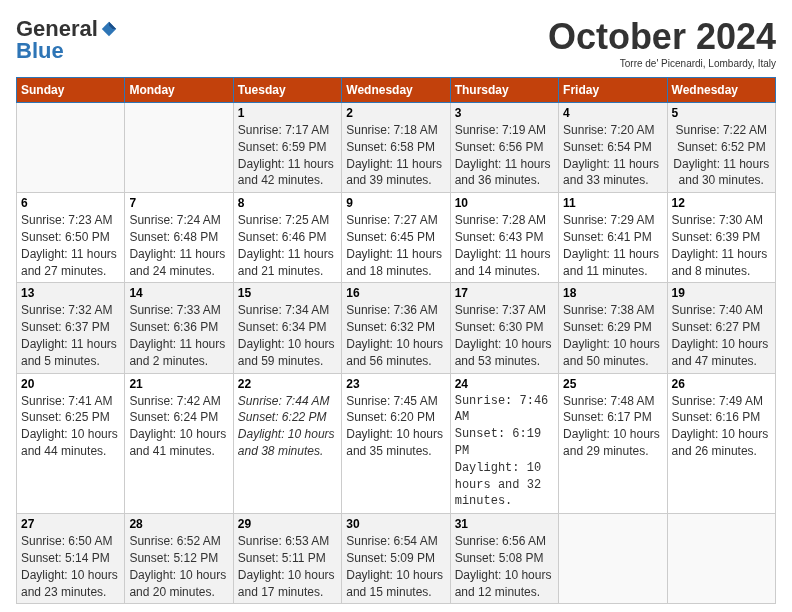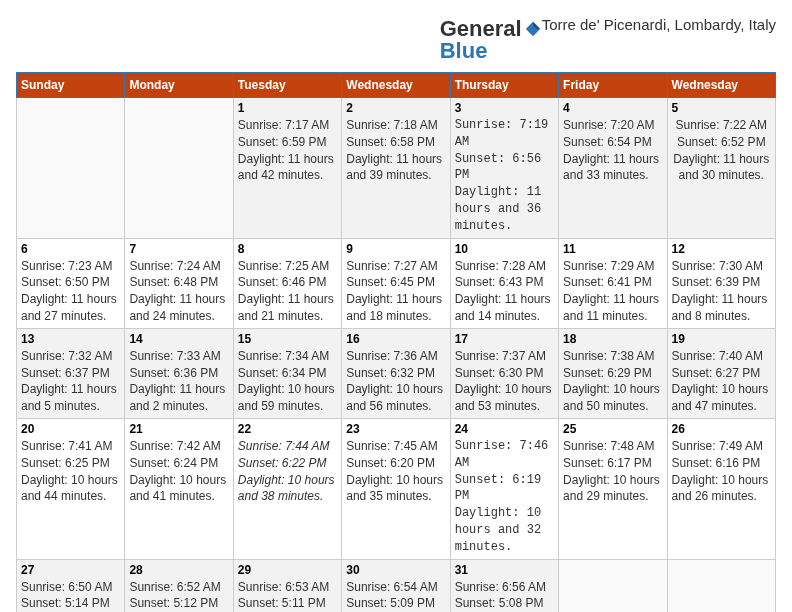--- a/index.html
+++ b/index.html
@@ -5,21 +5,21 @@
     * { box-sizing: border-box; margin: 0; padding: 0; }
     body {
       font-family: Arial, sans-serif;
       background: #fff;
       width: 792px;
       min-height: 612px;
       padding: 16px;
     }
     .header {
       display: flex;
-      justify-content: flex-end;
+      justify-content: space-between;
       align-items: flex-start;
       margin-bottom: 8px;
     }
     .logo {
       display: flex;
       flex-direction: column;
       align-items: flex-start;
     }
     .logo-text {
       display: flex;
@@ -37,21 +37,21 @@
     }
     .title-section {
       text-align: right;
     }
     .month-title {
       font-size: 36px;
       font-weight: bold;
       color: #333;
     }
     .location {
-      font-size: 15px;
+      font-size: 10px;
       color: #333;
     }
     table {
       width: 100%;
       border-collapse: collapse;
       font-size: 11px;
     }
     th {
       background-color: #c2410c;
       color: white;
@@ -99,20 +99,21 @@
       <svg class="logo-icon" viewBox="0 0 20 20">
         <polygon points="10,2 18,10 10,18 2,10" fill="#2e75b6"></polygon>
         <polygon points="10,2 18,10 14,10 10,6" fill="#1a4f8a"></polygon>
       </svg>
     </div>
     <div class="logo-text" style="margin-top:-4px;">
       <span class="logo-blue" style="color:#2e75b6;">Blue</span>
     </div>
   </div>
   <div class="title-section">
+    <div class="month-title">October 2024</div>
     <div class="location">Torre de' Picenardi, Lombardy, Italy</div>
   </div>
 </div>
 
 <table>
   <thead>
     <tr>
     <th>Sunday</th>
         <th>Monday</th>
         <th>Tuesday</th>
@@ -133,21 +134,21 @@
 Daylight: 11 hours and 42 minutes.</div>
         </td>
         <td>
           <span class="day-num">2</span>
           <div class="day-info" style="white-space: pre-line;">Sunrise: 7:18 AM
 Sunset: 6:58 PM
 Daylight: 11 hours and 39 minutes.</div>
         </td>
         <td>
           <span class="day-num">3</span>
-          <div class="day-info" style="white-space: pre-line; font-family: Liberation Mono, monospace;">Sunrise: 7:19 AM
+          <div class="day-info" style="white-space: pre-line;">Sunrise: 7:19 AM
 Sunset: 6:56 PM
 Daylight: 11 hours and 36 minutes.</div>
         </td>
         <td>
           <span class="day-num">4</span>
           <div class="day-info" style="white-space: pre-line;">Sunrise: 7:20 AM
 Sunset: 6:54 PM
 Daylight: 11 hours and 33 minutes.</div>
         </td>
         <td>

